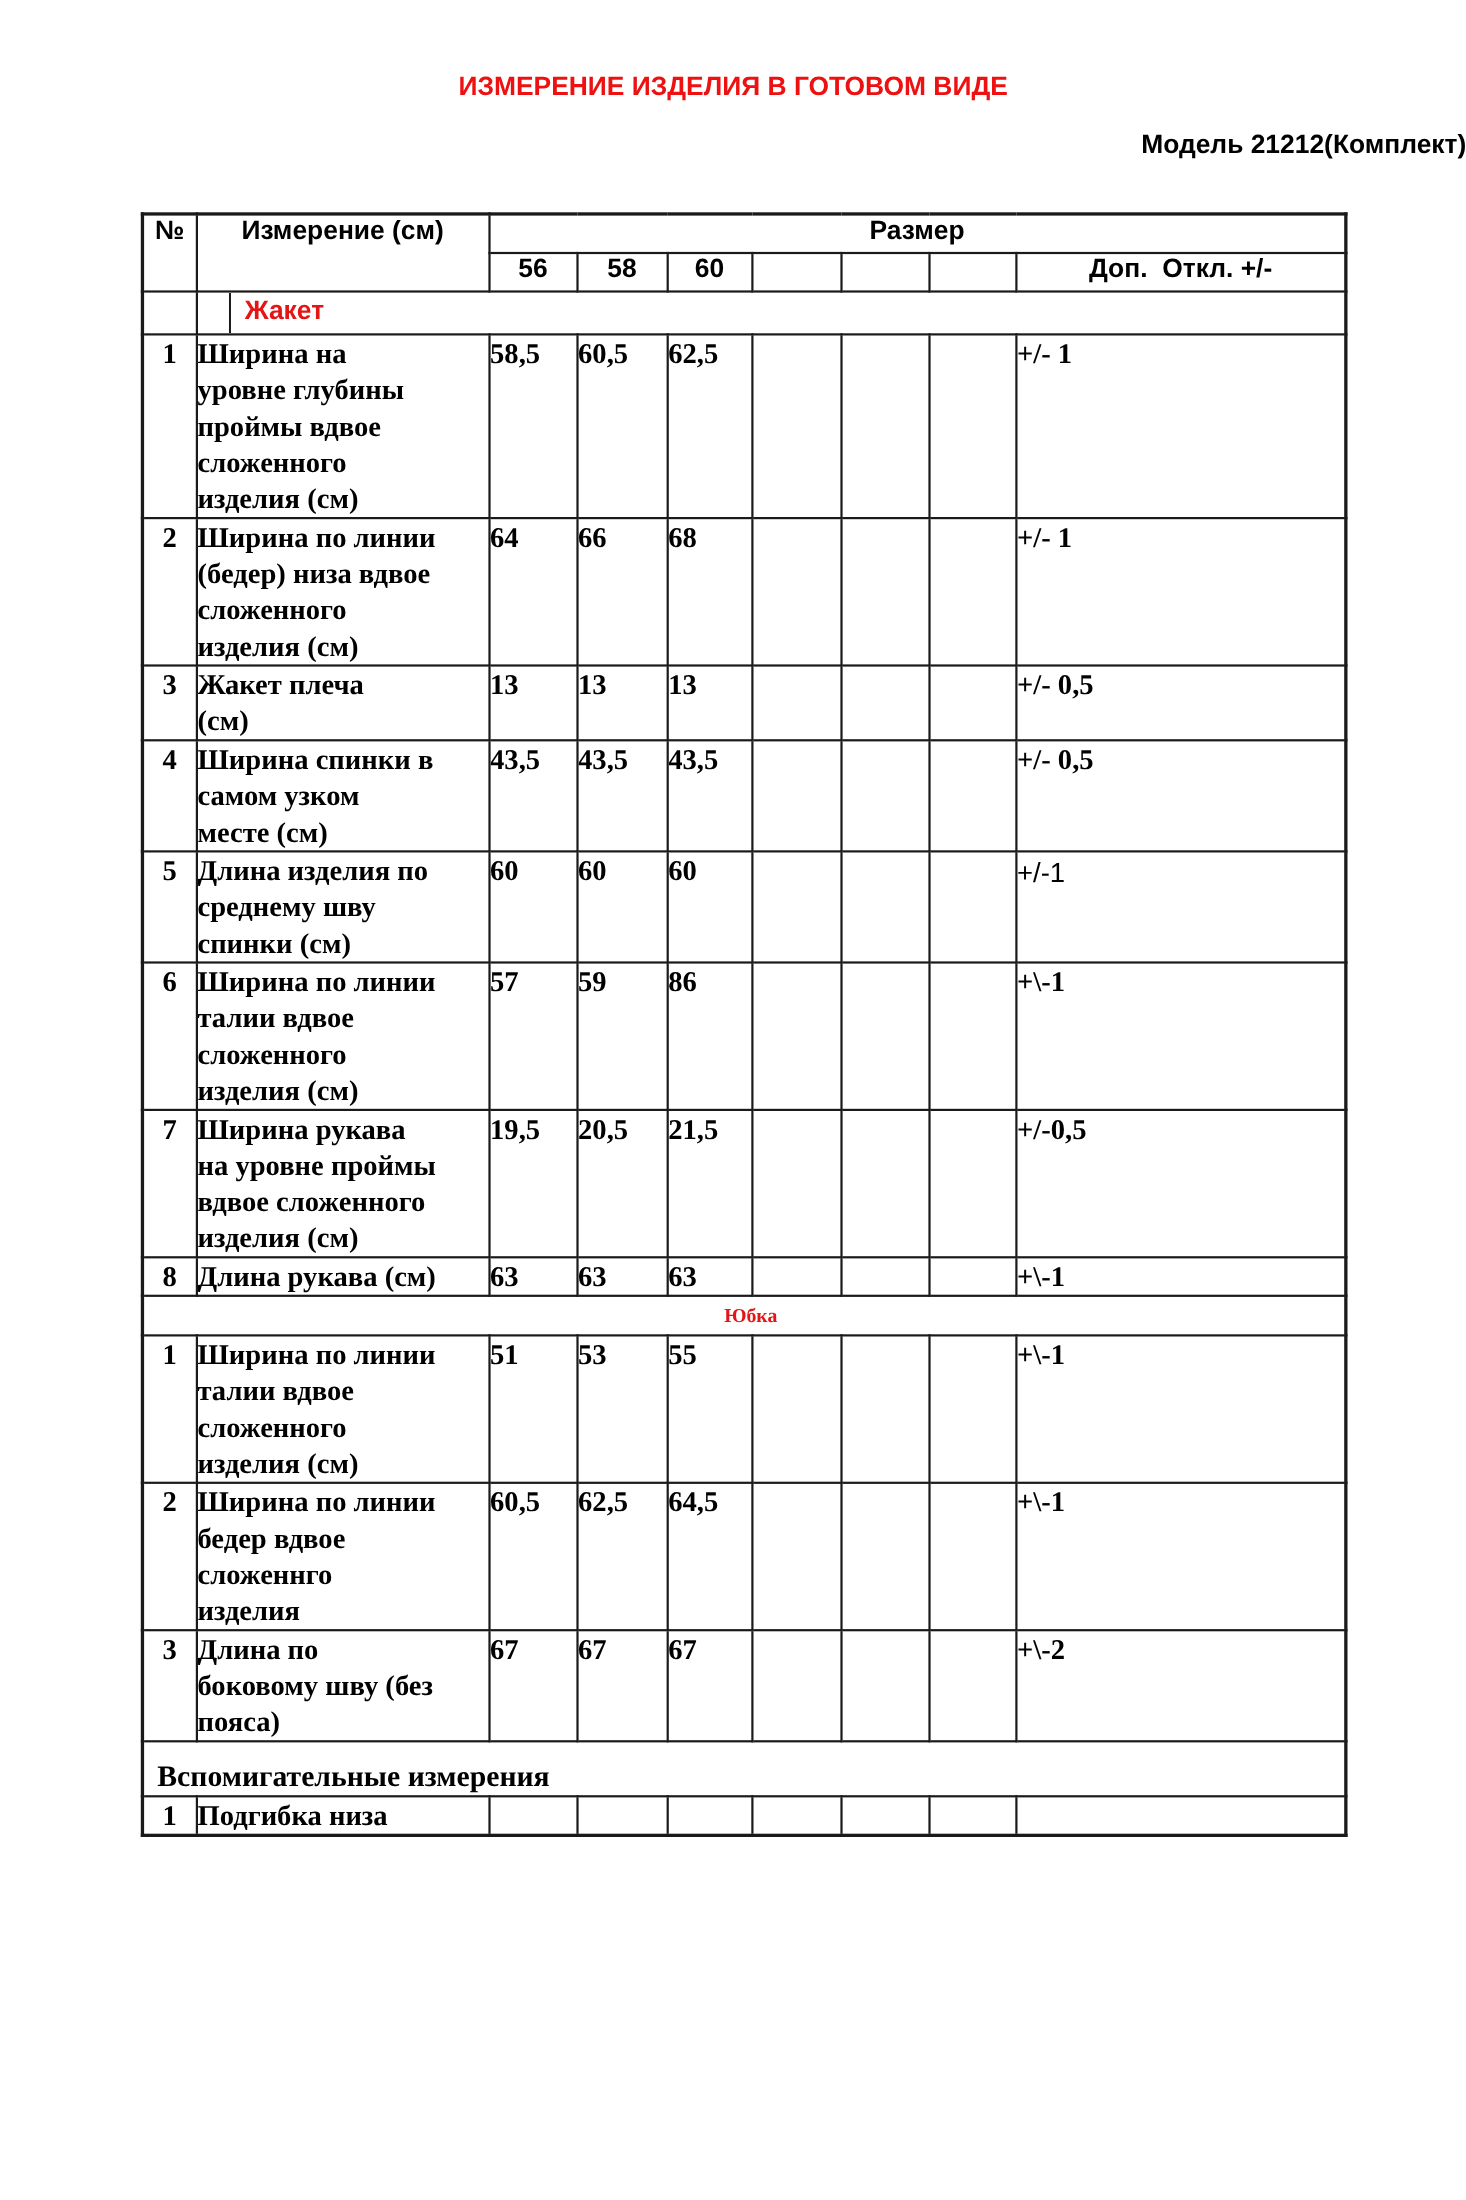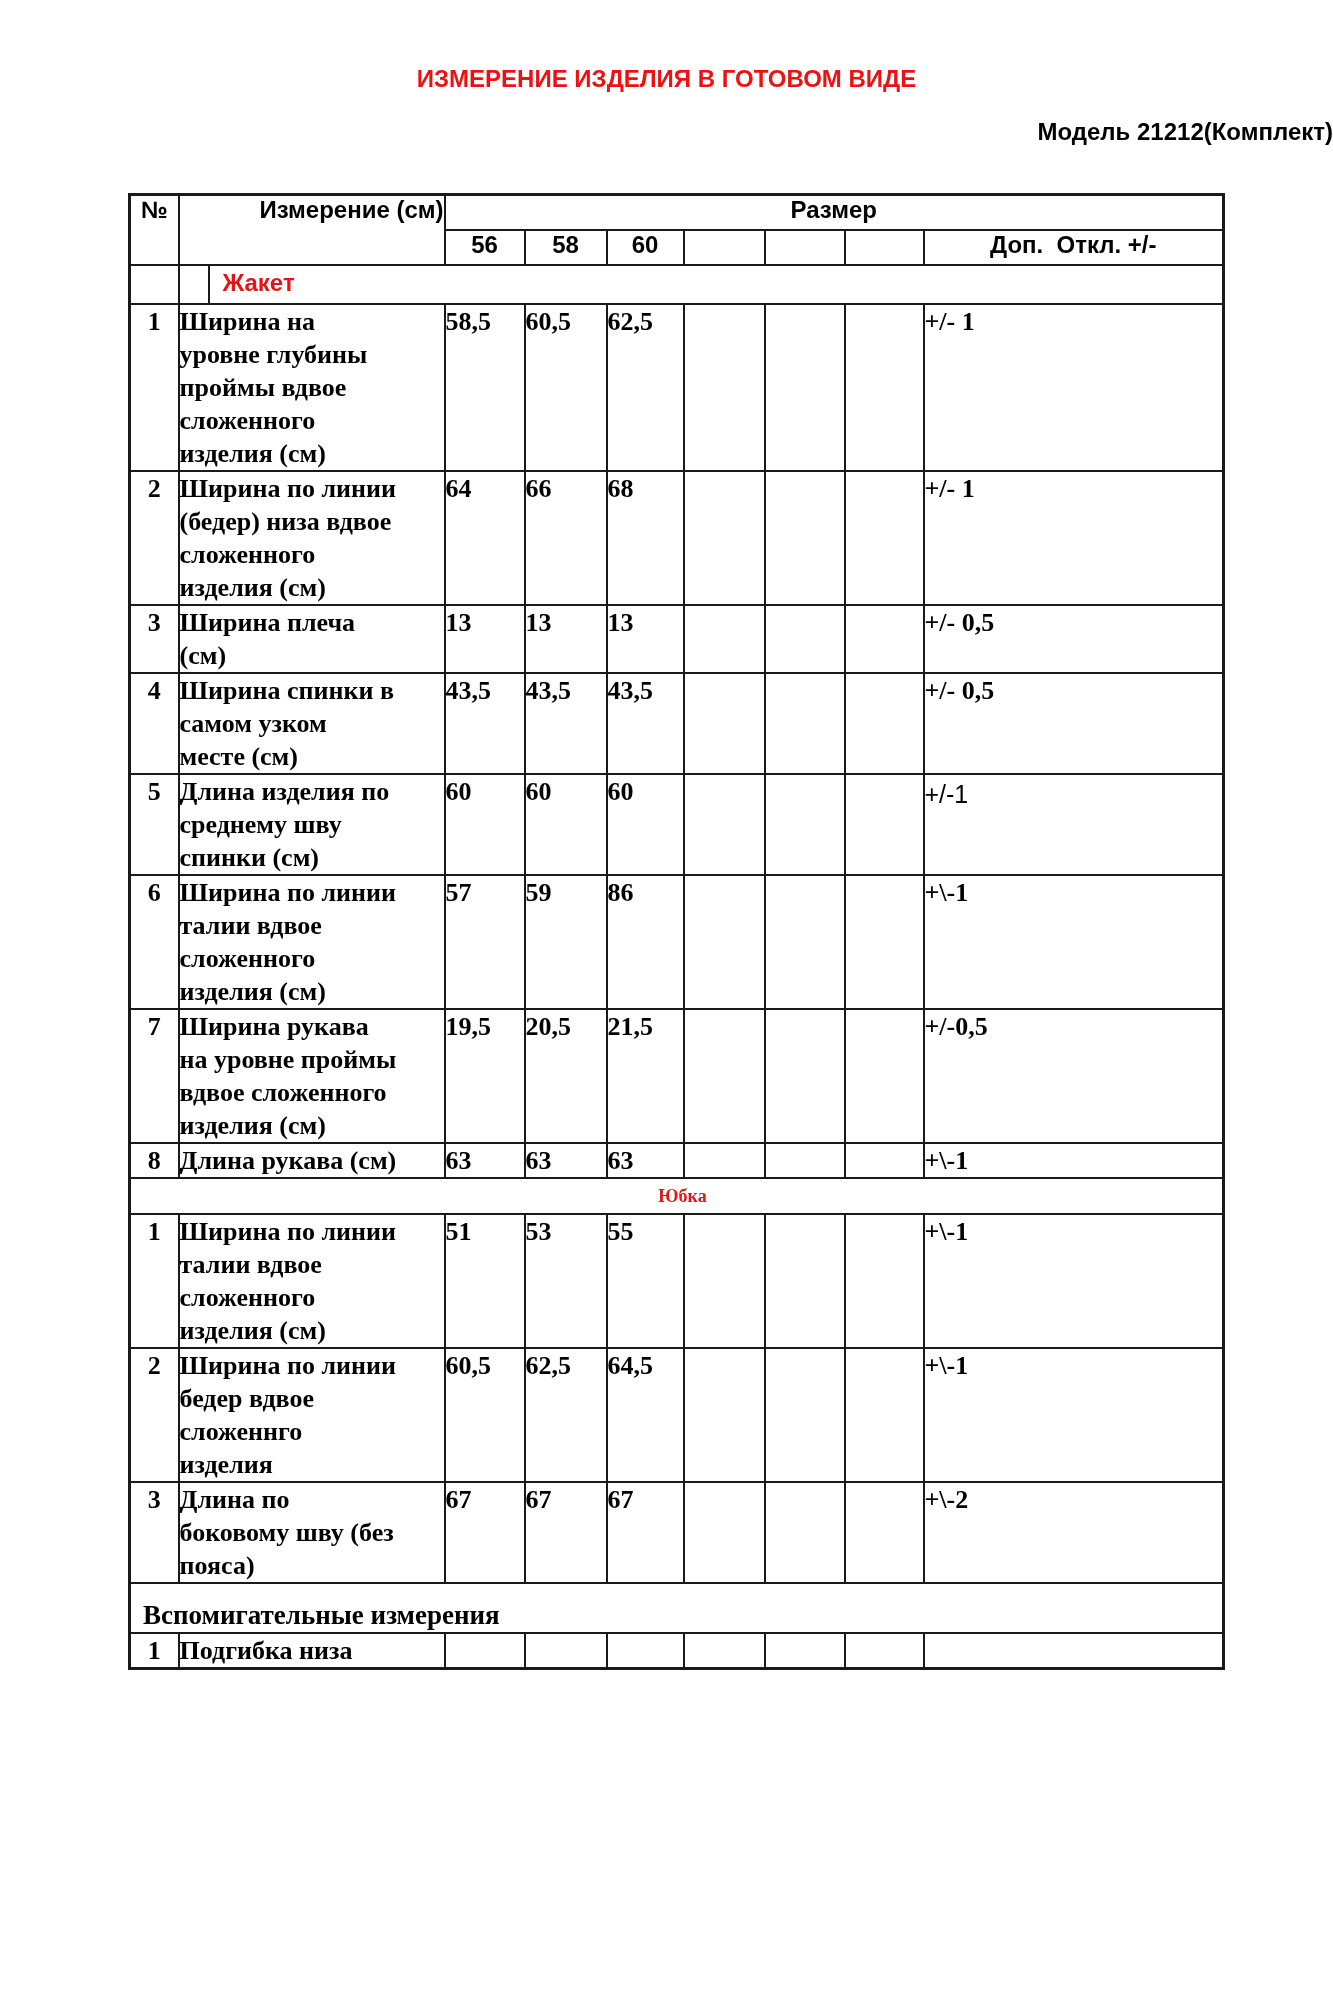--- a/index.html
+++ b/index.html
@@ -42,21 +42,21 @@
   table.meas th, table.meas td{
     border:2px solid var(--line);
     vertical-align:top;
     padding:0;
     overflow:hidden;
   }
   table.meas{border:3px solid var(--line);}
   
   th{font-family:"Liberation Sans", sans-serif;font-weight:bold;font-size:24px;}
   th.num-h{height:35px;text-align:center;padding-top:5px;}
-  th.meas-h{text-align:right;padding:5px 0 0 13px;margin-top:32px;}
+  th.meas-h{text-align:center;padding:5px 0 0 13px;margin-top:32px;}
   th.sizegrp-h{height:33px;text-align:center;padding-top:2px;margin-top:14px;}
   th.size-h{height:33px;text-align:center;padding-top:2px;margin-top:16px;}
   th.dev-h{text-align:center;padding-top:2px;white-space:pre;}
   
   tr.sec-jacket td{height:34px;}
   tr.sec-jacket td.sec-tail{
     font-family:"Liberation Sans", sans-serif;
     font-weight:bold;font-size:24px;color:var(--red-section);
     padding:3px 0 0 43px;
     background-image:linear-gradient(to right, transparent 0, transparent 28px, var(--line) 28px, var(--line) 30px, transparent 30px);
@@ -160,21 +160,21 @@
           <td class="val">64</td>
           <td class="val">66</td>
           <td class="val">68</td>
           <td class="empty"></td>
           <td class="empty"></td>
           <td class="empty"></td>
           <td class="dev">+/- 1</td>
         </tr>
         <tr>
           <td class="num">3</td>
-          <td class="label">Ширина плеча
+          <td class="label">Жакет плеча
 (см)</td>
           <td class="val">13</td>
           <td class="val">13</td>
           <td class="val">13</td>
           <td class="empty"></td>
           <td class="empty"></td>
           <td class="empty"></td>
           <td class="dev">+/- 0,5</td>
         </tr>
         <tr>

